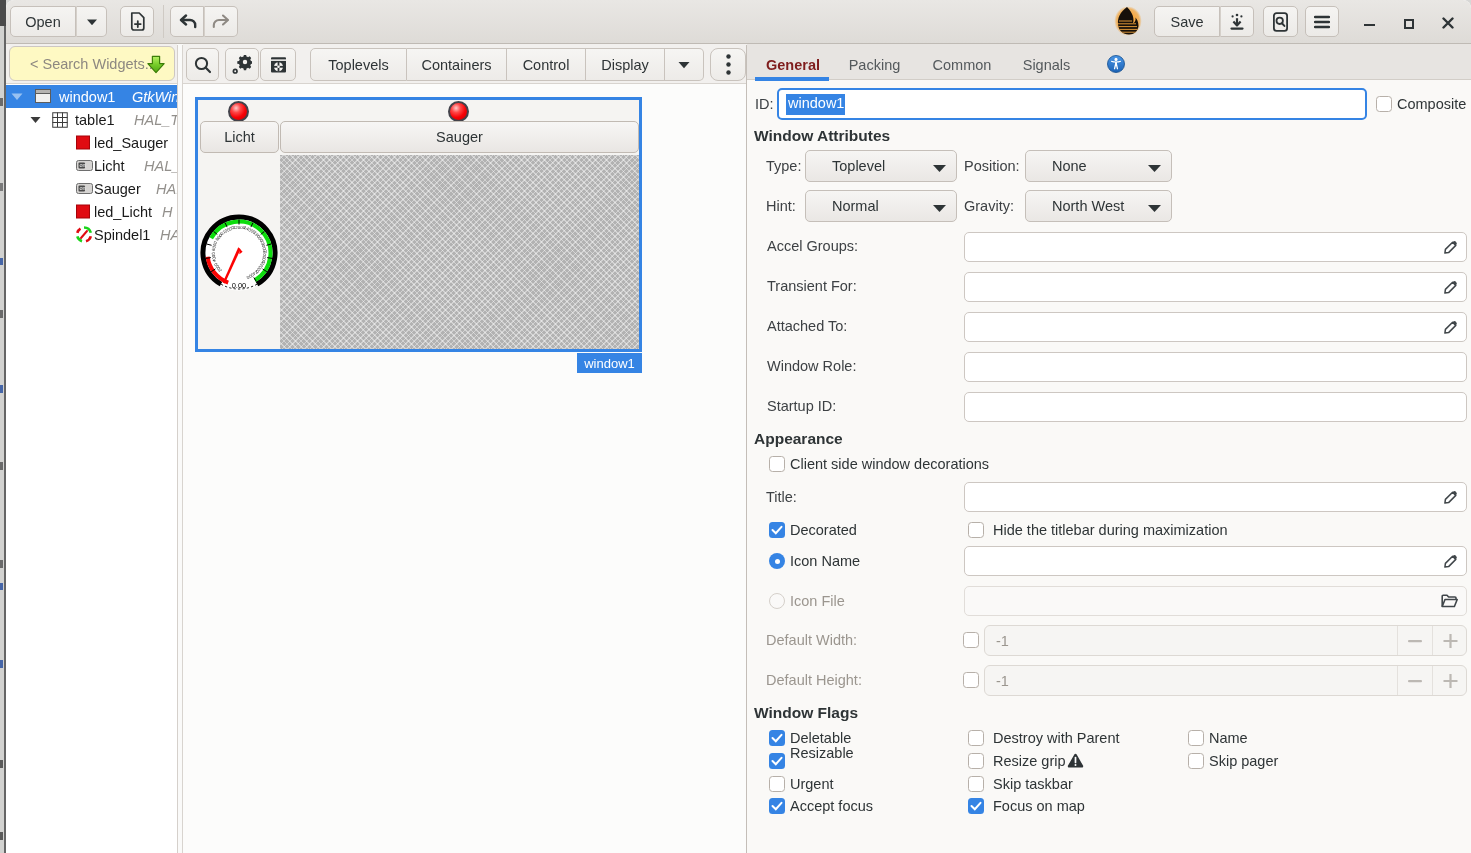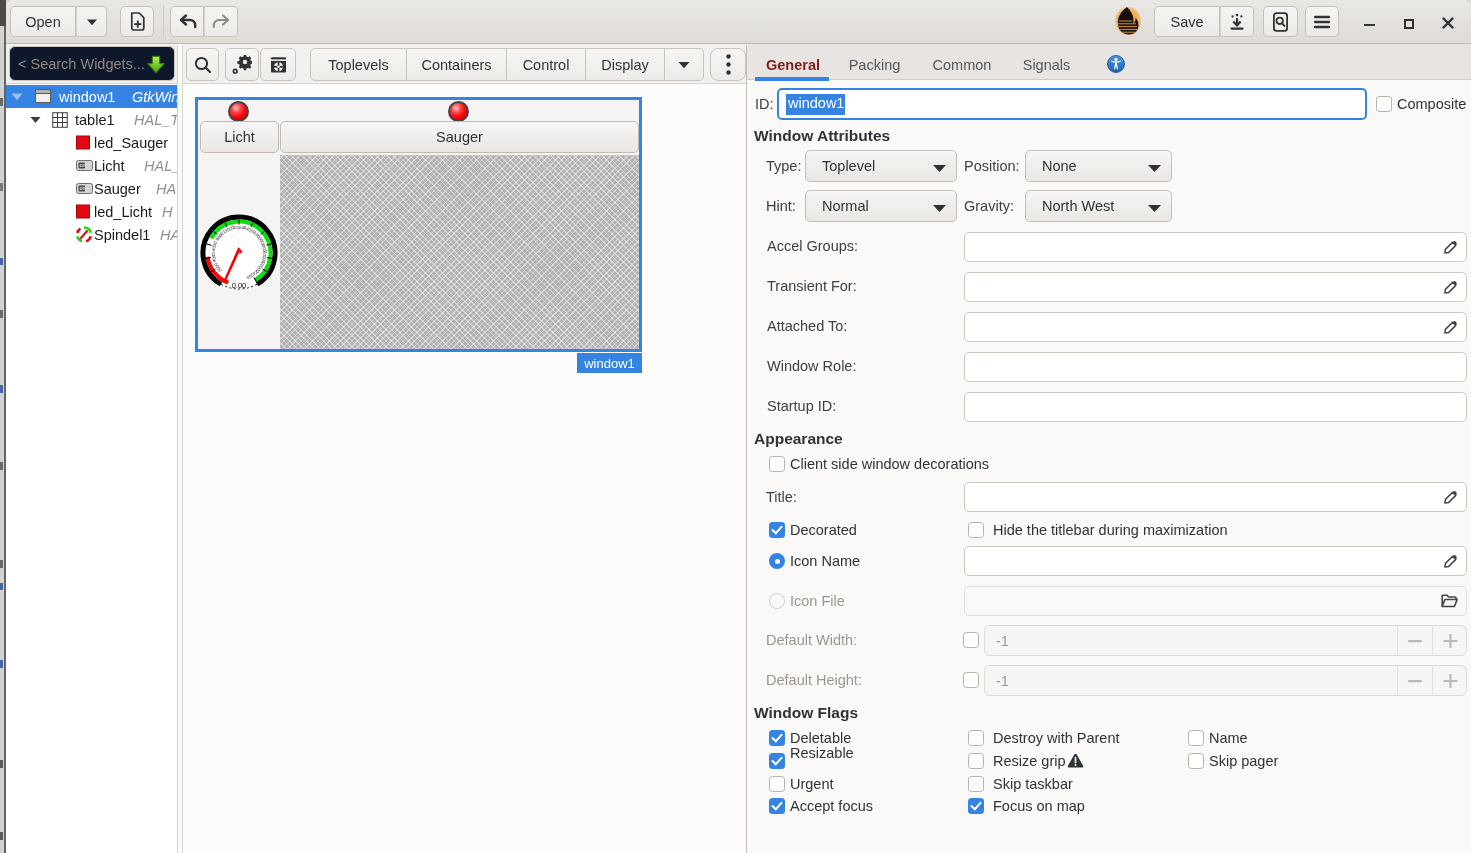--- a/index.html
+++ b/index.html
@@ -17,21 +17,21 @@
 .hbtn.linkL { border-radius:5px 0 0 5px; }
 .hbtn.linkR { border-radius:0 5px 5px 0; border-left:1px solid #d5d0ca; }
 #title { position:absolute; left:551px; top:4px; width:362px; text-align:center; }
 #title .t { font-weight:bold; font-size:16px; color:#2e3436; line-height:17px; }
 #title .s { font-size:12.5px; color:#8b867f; margin-top:3px; line-height:12px; }
 .wc { position:absolute; top:0; height:44px; display:flex; align-items:center; justify-content:center; }
 
 
 #leftpanel { position:absolute; left:0; top:45px; width:172px; height:808px; background:#ffffff; border-right:1px solid #d5d0cb; }
 #lptoolbar { position:absolute; left:0; top:-1px; width:171px; height:40px; background:#f2f0ee; border-bottom:1px solid #d8d4cf; }
-#searchbox { position:absolute; left:3px; top:1px; width:166px; height:35px; background:#0f172a; border:1px solid #cdc7c2; border-radius:6px; color:#8d8881; display:flex; align-items:center; padding-left:8px; font-size:14.5px; }
+#searchbox { position:absolute; left:3px; top:1px; width:166px; height:35px; background:#fef9c3; border:1px solid #cdc7c2; border-radius:6px; color:#8d8881; display:flex; align-items:center; padding-left:20px; font-size:14.5px; }
 #searchbox svg { position:absolute; right:8px; top:8px; }
 #tree { position:absolute; left:0; top:40px; width:171px; height:768px; overflow:hidden; }
 .trow { position:absolute; left:0; width:171px; height:23px; }
 .trow .cell { position:absolute; top:0; height:23px; display:flex; align-items:center; white-space:nowrap; }
 .trow .name { color:#1a1a1a; }
 .trow .type { font-style:italic; color:#928f8b; }
 .trow.sel { background:#3584e4; }
 .trow.sel .name, .trow.sel .type { color:#ffffff; }
 
 
@@ -60,21 +60,21 @@
 .tab.active { color:#7f1d1d;font-weight:bold; }
 #tabline { position:absolute; left:8px; top:33px; width:74px; height:4px; background:#3584e4; }
 #form { position:absolute; left:0; top:36px; width:724px; height:772px; }
 
 .lbl { position:absolute; color:#3d4144; white-space:nowrap; font-size:14.5px; }
 .lbl.dis { color:#9b968f; }
 .hdg { position:absolute; font-weight:bold; color:#2e3436; white-space:nowrap; font-size:15.5px; }
 .entry { position:absolute; background:#ffffff; border:1px solid #cdc7c2; border-radius:5px; height:30px; }
 .entry.dis { background:#faf9f8; border-color:#e1ddd9; }
 .entry svg.pencil, .entry svg.folder { position:absolute; right:8px; top:7px; }
-.combo { position:absolute; height:32px; background:linear-gradient(to bottom,#f6f5f3,#eae7e4); border:1px solid #c5bfb9; border-radius:5px; display:flex; align-items:center; padding-left:16px; color:#2e3436; font-size:14.5px; }
+.combo { position:absolute; height:32px; background:linear-gradient(to bottom,#f6f5f3,#eae7e4); border:1px solid #c5bfb9; border-radius:5px; display:flex; align-items:center; padding-left:26px; color:#2e3436; font-size:14.5px; }
 .combo svg { position:absolute; right:9px; top:12px; }
 .cb { position:absolute; width:16px; height:16px; background:#fff; border:1px solid #b7b0a9; border-radius:3.5px; }
 .cb.on { background:#3584e4; border:none; }
 .cb.on svg { position:absolute; left:2px; top:3px; }
 .rad { position:absolute; width:16px; height:16px; background:#fff; border:1px solid #b7b0a9; border-radius:50%; }
 .rad.on { background:#3584e4; border:none; }
 .rad.on i { position:absolute; left:5.5px; top:5.5px; width:5px; height:5px; background:#fff; border-radius:50%; }
 .rad.dis { background:#faf9f8; border-color:#d5d0ca; }
 .clabel { position:absolute; color:#2e3436; white-space:nowrap; font-size:14.5px; }
 .clabel.dis { color:#9b968f; }

